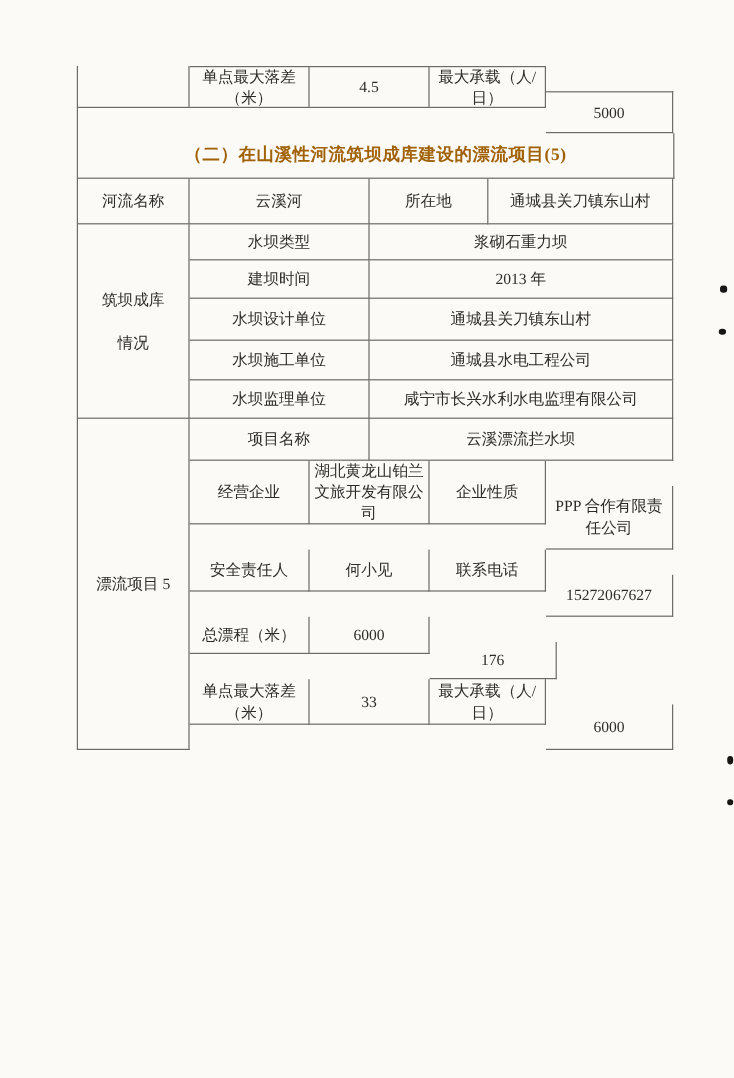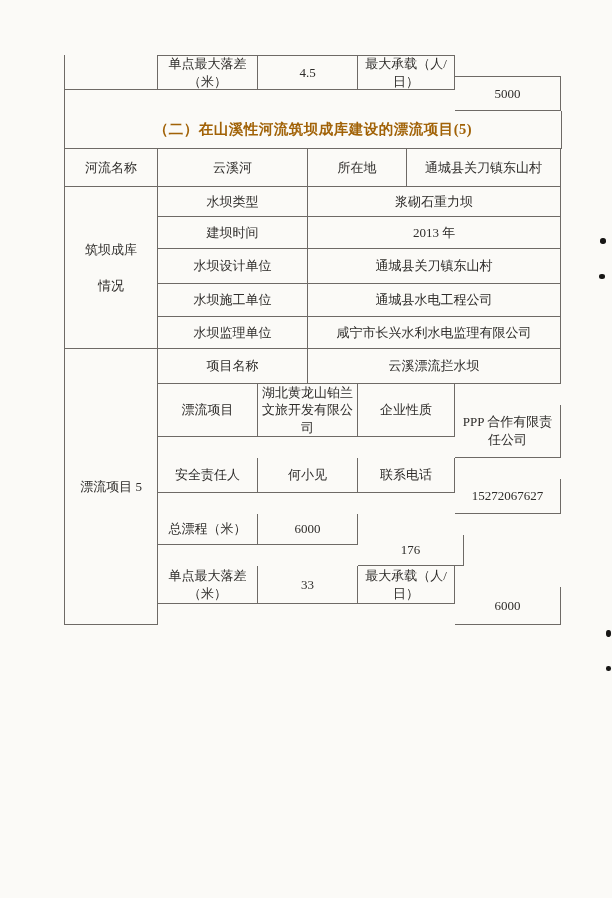--- a/index.html
+++ b/index.html
@@ -107,21 +107,21 @@
   </div>
 
   <div class="block">
     <div class="block-label">漂流项目 5</div>
     <div class="block-rows">
       <div class="row">
         <div class="cell w150 h35">项目名称</div>
         <div class="cell w253 h35">云溪漂流拦水坝</div>
       </div>
       <div class="row">
-        <div class="cell w100 h53">漂流项目</div>
+        <div class="cell w100 h53">经营企业</div>
         <div class="cell w100 h53">湖北黄龙山铂兰文旅开发有限公司</div>
         <div class="cell w97 h53">企业性质</div>
         <div class="cell w106 h53">PPP 合作有限责任公司</div>
       </div>
       <div class="row">
         <div class="cell w100 h35">安全责任人</div>
         <div class="cell w100 h35">何小见</div>
         <div class="cell w97 h35">联系电话</div>
         <div class="cell w106 h35">15272067627</div>
       </div>

